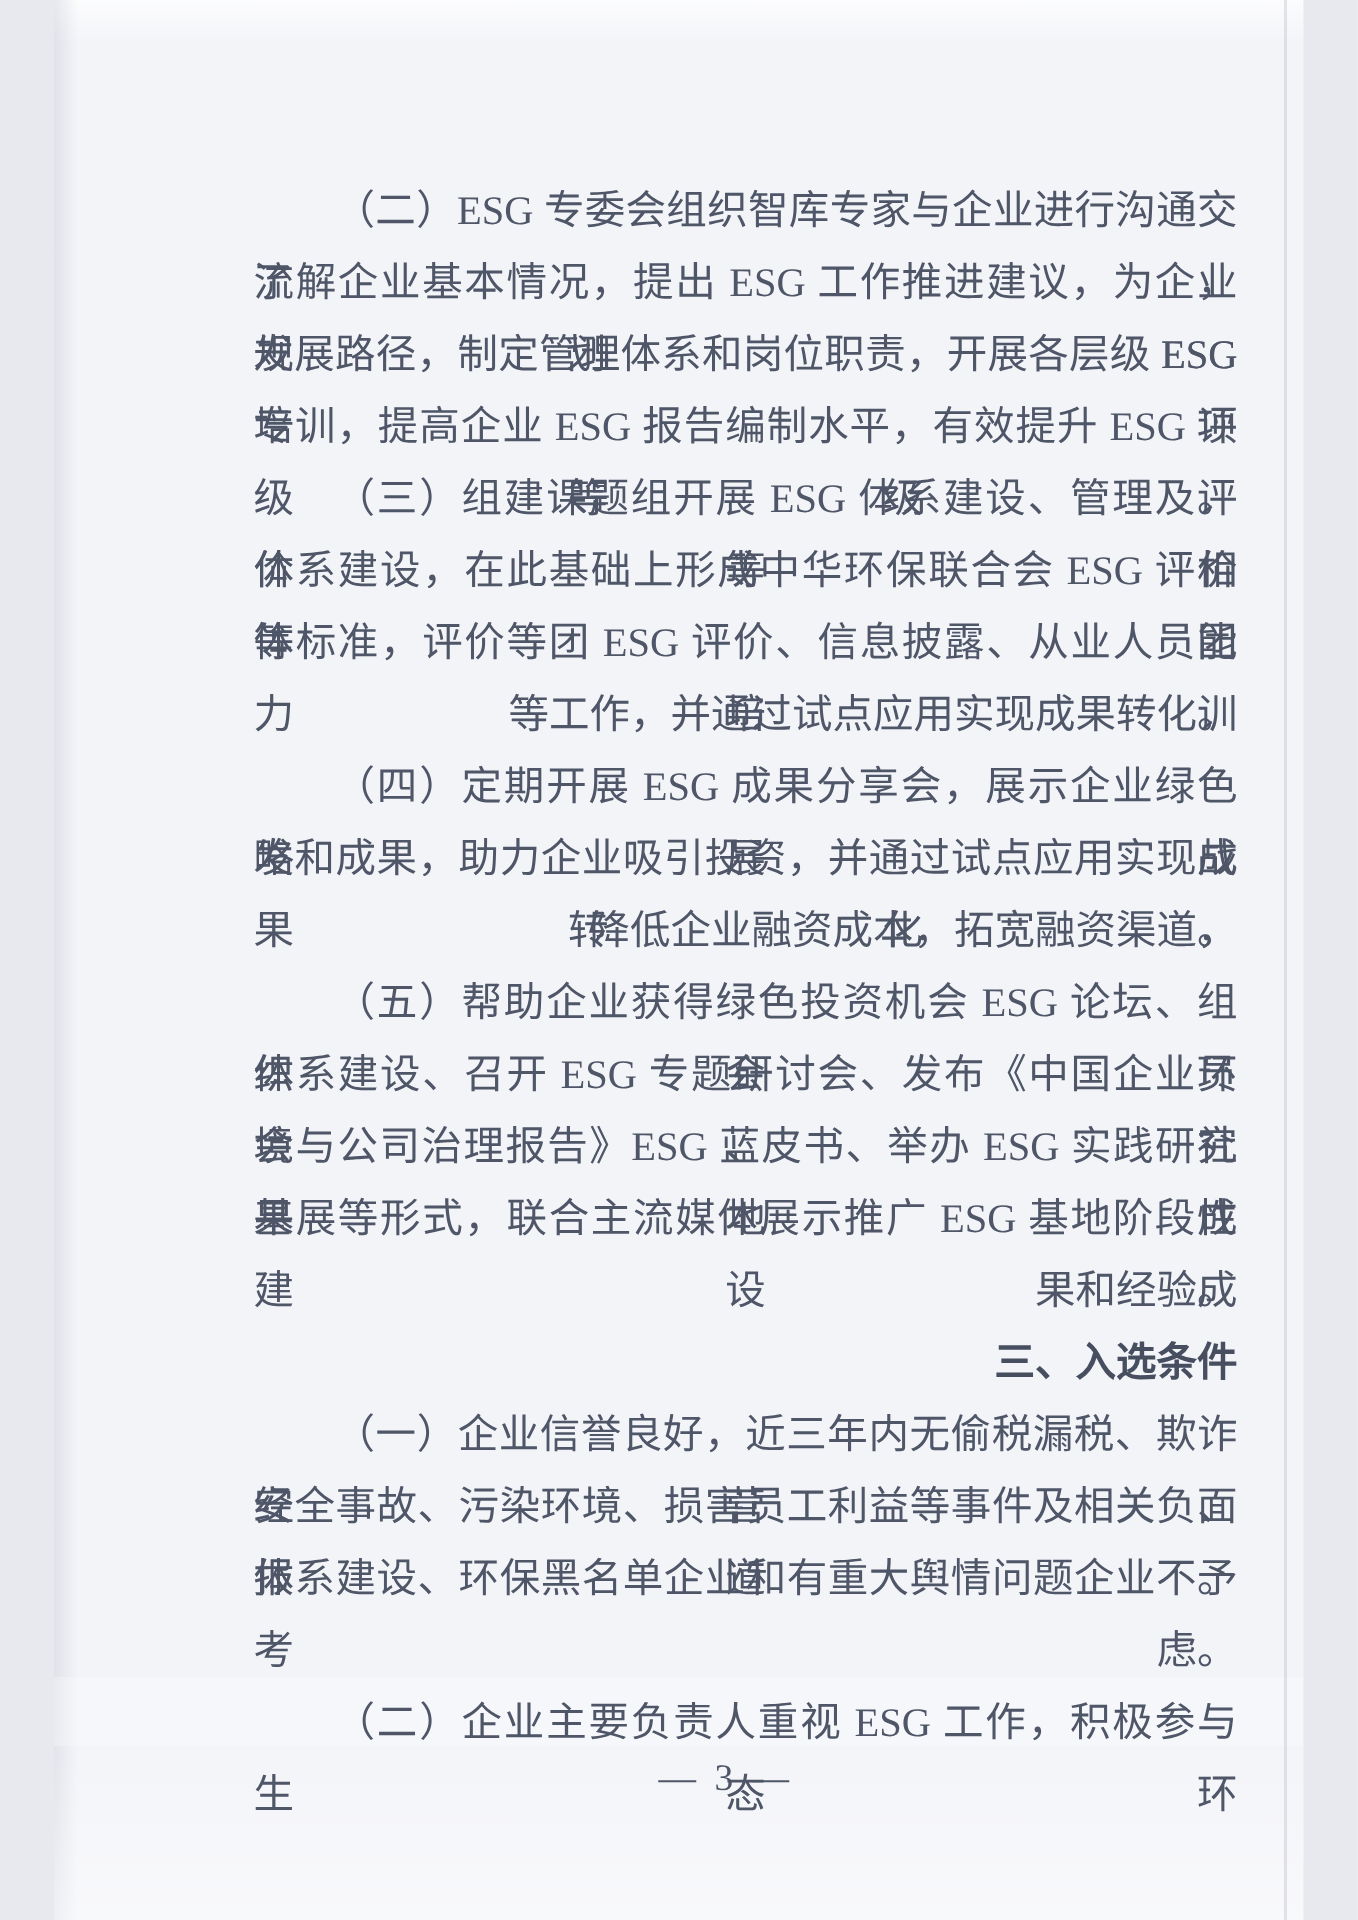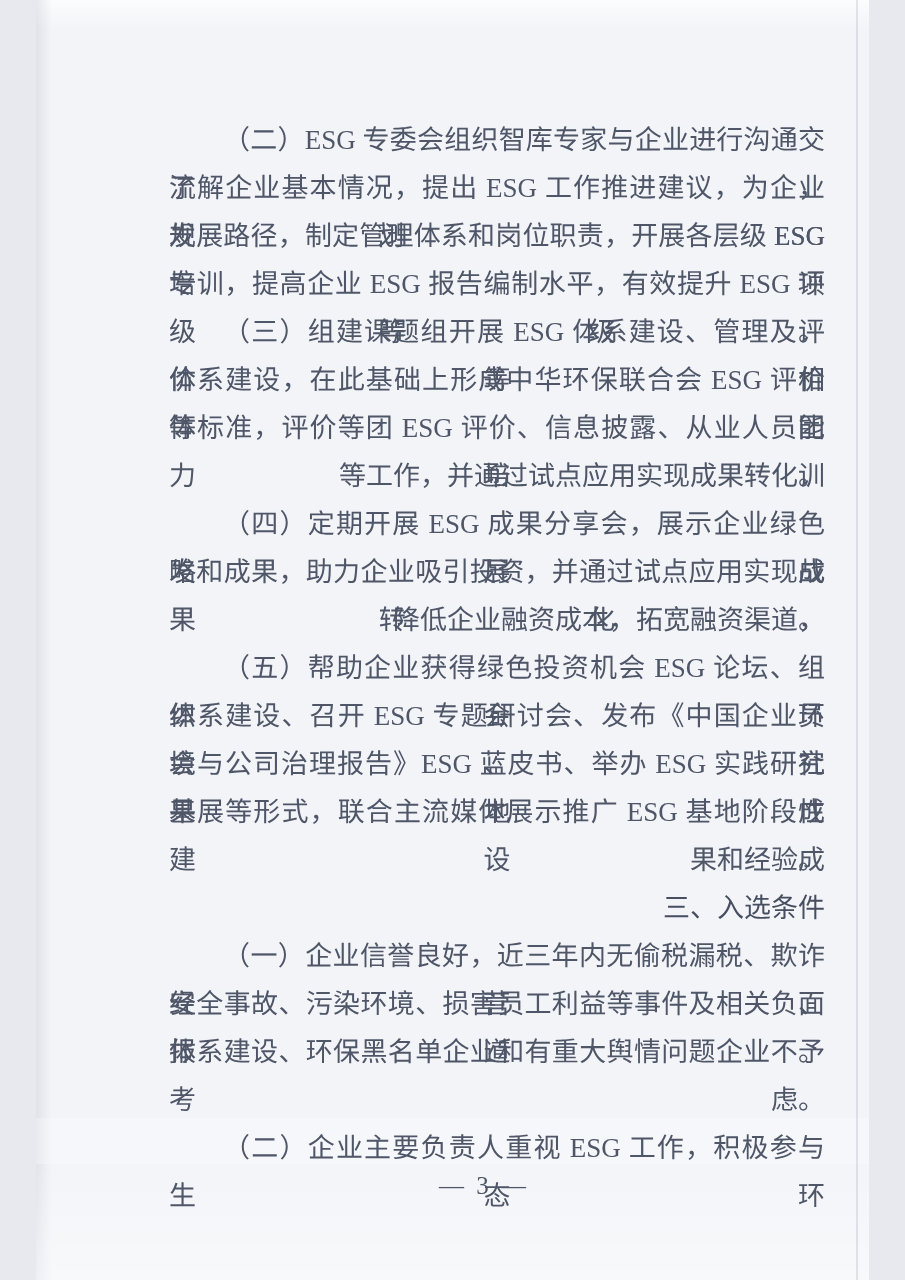--- a/index.html
+++ b/index.html
@@ -59,21 +59,21 @@
     text-align: right;
     white-space: nowrap;
   }
   .line.j {
     white-space: normal;
     text-align: justify;
     text-align-last: justify;
   }
   .indent { text-indent: 54px; }
   .heading {
-    font-weight: normal;
+    font-weight: bold;
     color: #464e60;
   }
   .footer {
     position: absolute;
     left: 120px;
     top: 1172px;
     width: 656px;
     text-align: center;
     font-size: 25px;
     letter-spacing: 3px;

